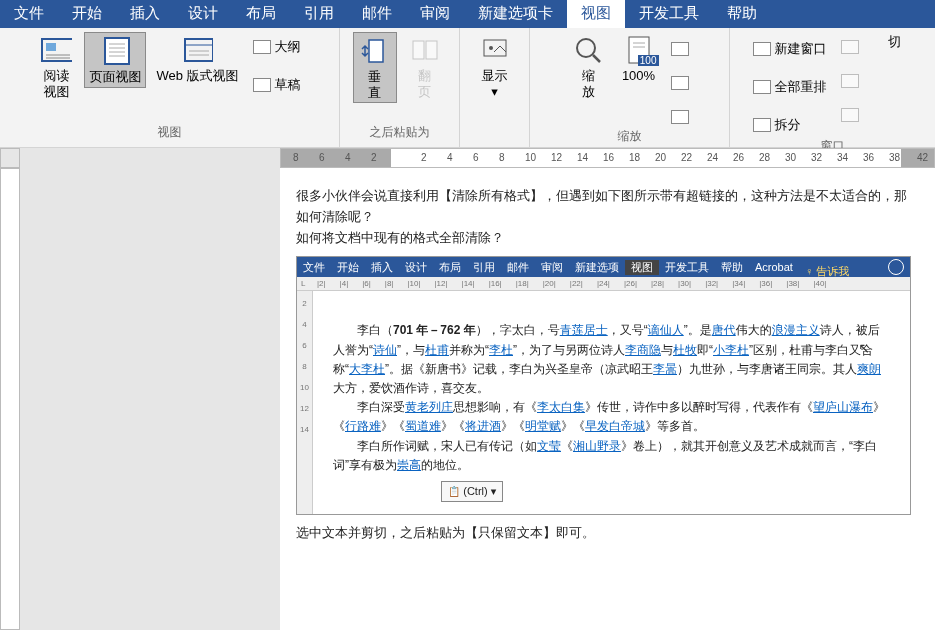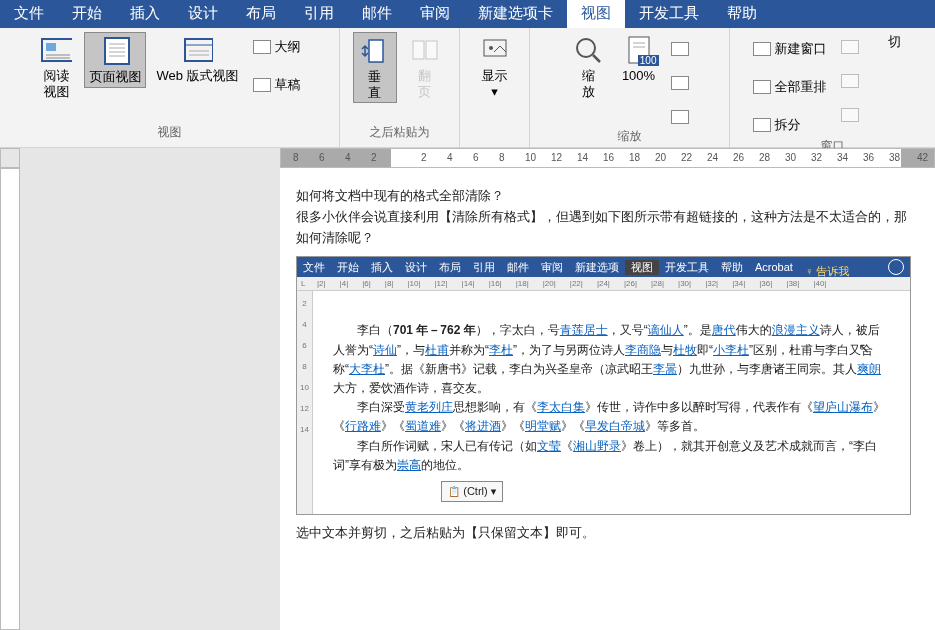--- a/index.html
+++ b/index.html
@@ -274,22 +274,22 @@
     <div class="dark" style="left:620px;right:0"></div>
     <span class="tick" style="left:636px">42</span>
 
   </div>
 </div>
 
 <div class="doc-area">
   <div class="vruler"></div>
   <div class="left-gap"></div>
   <div class="page">
+    <p>很多小伙伴会说直接利用【清除所有格式】，但遇到如下图所示带有超链接的，这种方法是不太适合的，那如何清除呢？</p>
     <p>如何将文档中现有的格式全部清除？</p>
-    <p>很多小伙伴会说直接利用【清除所有格式】，但遇到如下图所示带有超链接的，这种方法是不太适合的，那如何清除呢？</p>
 
     <div class="embedded">
       <div class="emb-menu">
         <span class="mi">文件</span>
         <span class="mi">开始</span>
         <span class="mi">插入</span>
         <span class="mi">设计</span>
         <span class="mi">布局</span>
         <span class="mi">引用</span>
         <span class="mi">邮件</span>

